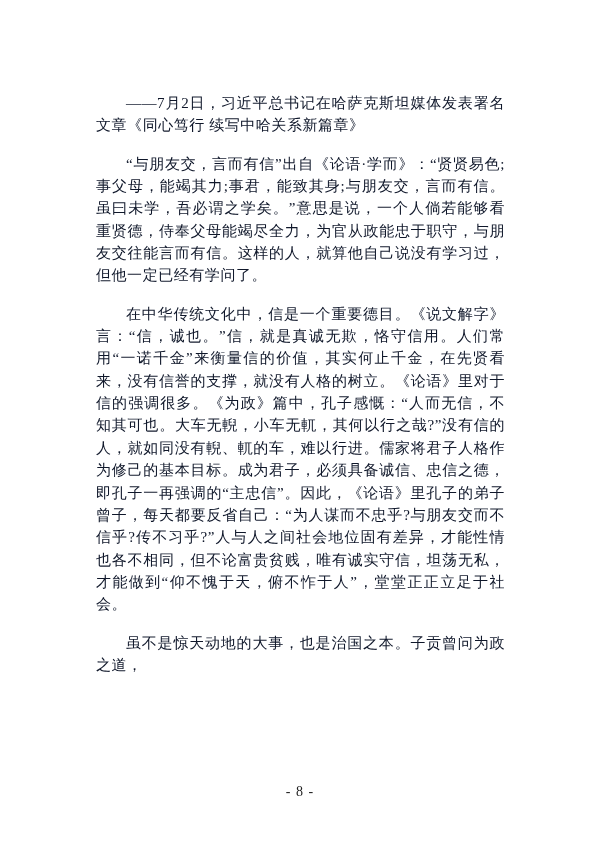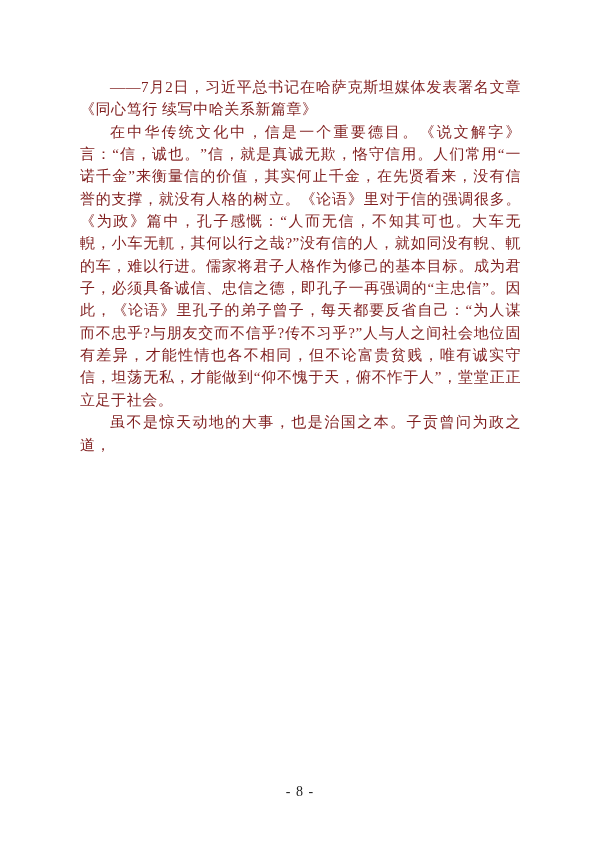--- a/index.html
+++ b/index.html
@@ -16,44 +16,45 @@
     font-family: "Liberation Serif", "DejaVu Serif", serif;
     color: #1f1f1f;
   }
   .body-text {
     position: absolute;
     top: 76px;
     left: 80px;
     width: 441px;
   }
   .body-text p {
-    margin: 0;
+    margin: 16px;
     padding: 0;
     font-size: 15px;
     line-height: 22.35px;
     letter-spacing: 0.55px;
     text-align: justify;
     text-indent: 2em;
     word-break: break-all;
-    color: #7f1d1d;
+    color: #0f172a;
   }
   .footer {
     position: absolute;
     top: 784px;
     left: 0;
     width: 600px;
     text-align: center;
     font-size: 14px;
     letter-spacing: 1px;
     color: #1f1f1f;
   }
 </style>
 </head>
 <body>
 
 <div class="page">
   <div class="body-text">
     <p>——7月2日，习近平总书记在哈萨克斯坦媒体发表署名文章《同心笃行 续写中哈关系新篇章》</p>
+    <p>“与朋友交，言而有信”出自《论语·学而》：“贤贤易色;事父母，能竭其力;事君，能致其身;与朋友交，言而有信。虽曰未学，吾必谓之学矣。”意思是说，一个人倘若能够看重贤德，侍奉父母能竭尽全力，为官从政能忠于职守，与朋友交往能言而有信。这样的人，就算他自己说没有学习过，但他一定已经有学问了。</p>
     <p>在中华传统文化中，信是一个重要德目。《说文解字》言：“信，诚也。”信，就是真诚无欺，恪守信用。人们常用“一诺千金”来衡量信的价值，其实何止千金，在先贤看来，没有信誉的支撑，就没有人格的树立。《论语》里对于信的强调很多。《为政》篇中，孔子感慨：“人而无信，不知其可也。大车无輗，小车无軏，其何以行之哉?”没有信的人，就如同没有輗、軏的车，难以行进。儒家将君子人格作为修己的基本目标。成为君子，必须具备诚信、忠信之德，即孔子一再强调的“主忠信”。因此，《论语》里孔子的弟子曾子，每天都要反省自己：“为人谋而不忠乎?与朋友交而不信乎?传不习乎?”人与人之间社会地位固有差异，才能性情也各不相同，但不论富贵贫贱，唯有诚实守信，坦荡无私，才能做到“仰不愧于天，俯不怍于人”，堂堂正正立足于社会。</p>
     <p>虽不是惊天动地的大事，也是治国之本。子贡曾问为政之道，</p>
   </div>
   <div class="footer">- 8 -</div>
 </div>
 
 </body></html>

